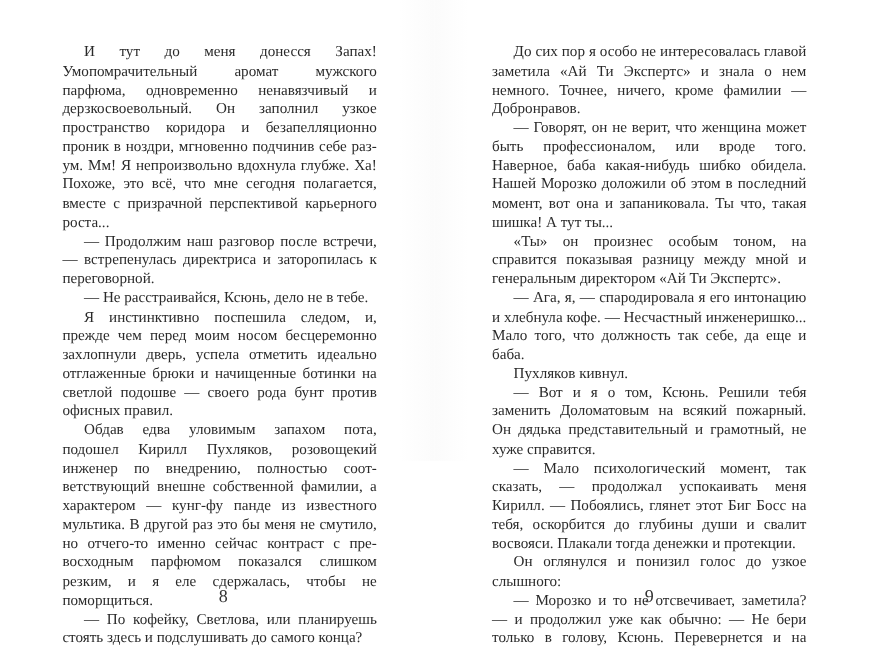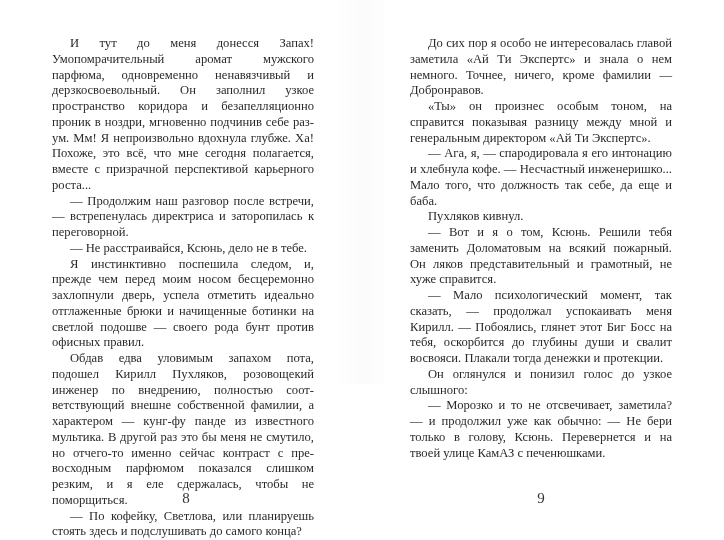--- a/index.html
+++ b/index.html
@@ -67,24 +67,25 @@
       <p class="para">Обдав едва уловимым запахом пота, подошел Кирилл Пух­ляков, розовощекий инженер по внедрению, полностью соот­ветствующий внешне собственной фамилии, а характером — кунг-фу панде из известного мультика. В другой раз это бы меня не смутило, но отчего-то именно сейчас контраст с пре­восходным парфюмом показался слишком резким, и я еле сдержалась, чтобы не поморщиться.</p>
       <p class="para">— По кофейку, Светлова, или планируешь стоять здесь и подслушивать до самого конца?</p>
 
     </div>
     <div class="page-number">8</div>
   </div>
 
   <div class="page page-right">
     <div class="text-block">
       <p class="para">До сих пор я особо не интересовалась главой заметила «Ай Ти Экспертс» и знала о нем немного. Точнее, ничего, кроме фа­милии — Добронравов.</p>
+      <p class="para">— Говорят, он не верит, что женщина может быть профес­сионалом, или вроде того. Наверное, баба какая-нибудь шибко обидела. Нашей Морозко доложили об этом в последний мо­мент, вот она и запаниковала. Ты что, такая шишка! А тут ты...</p>
       <p class="para">«Ты» он произнес особым тоном, на справится показывая раз­ницу между мной и генеральным директором «Ай Ти Экспертс».</p>
       <p class="para">— Ага, я, — спародировала я его интонацию и хлебнула ко­фе. — Несчастный инженеришко... Мало того, что должность так себе, да еще и баба.</p>
       <p class="para">Пухляков кивнул.</p>
-      <p class="para">— Вот и я о том, Ксюнь. Решили тебя заменить Доломато­вым на всякий пожарный. Он ляков представительный и гра­мотный, не хуже справится.</p>
+      <p class="para">— Вот и я о том, Ксюнь. Решили тебя заменить Доломато­вым на всякий пожарный. Он дядька представительный и гра­мотный, не хуже справится.</p>
       <p class="para">— Мало психологический момент, так сказать, — продол­жал успокаивать меня Кирилл. — Побоялись, глянет этот Биг Босс на тебя, оскорбится до глубины души и свалит восвояси. Плакали тогда денежки и протекции.</p>
       <p class="para">Он оглянулся и понизил голос до узкое слышного:</p>
       <p class="para">— Морозко и то не отсвечивает, заметила? — и продолжил уже как обычно: — Не бери только в голову, Ксюнь. Перевер­нется и на твоей улице КамАЗ с печенюшками.</p>
 
     </div>
     <div class="page-number">9</div>
   </div>
 </div>
 
 </body></html>

